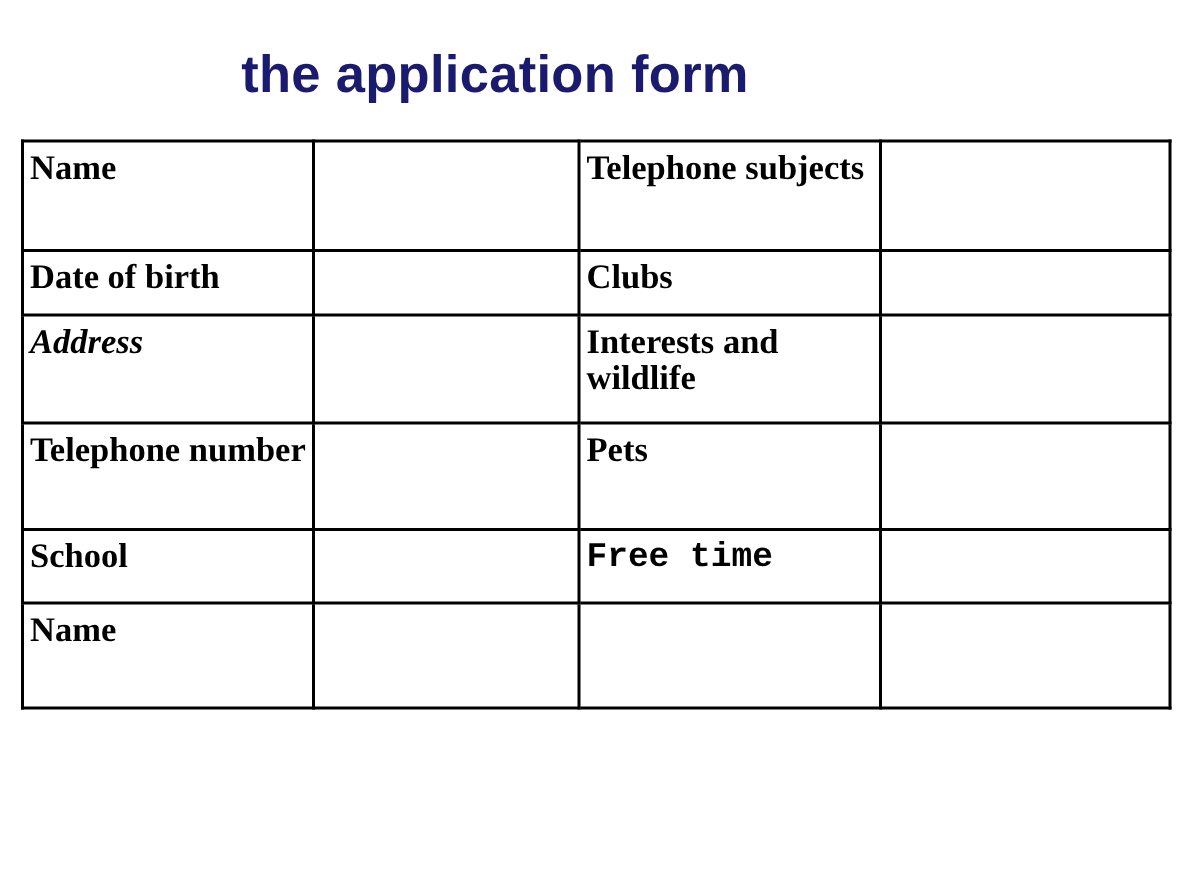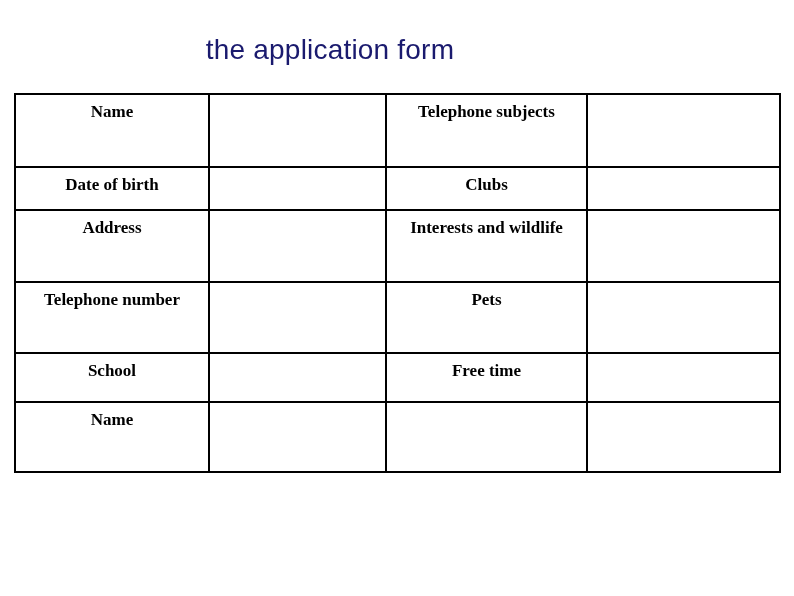--- a/index.html
+++ b/index.html
@@ -28,22 +28,22 @@
   #title-block {
     position: absolute;
     left: 0;
     top: 32px;
     width: 660px;
     text-align: center;
   }
   #slide-title {
     display: inline-block;
     font-family: "Liberation Sans", "DejaVu Sans", sans-serif;
-    font-weight: normal;
-    font-size: 28px;
+    font-weight: bold;
+    font-size: 35px;
     line-height: 36px;
     letter-spacing: 0.2px;
     color: #1a1a6e;
     white-space: nowrap;
   }
 
   
   #form-table {
     position: absolute;
     left: 14px;
@@ -60,25 +60,25 @@
     background: #ffffff;
   }
 
   .label-cell {
     text-align: center;
   }
   .label-text {
     display: block;
     font-family: "Liberation Serif", "DejaVu Serif", serif;
     font-weight: bold;
-    font-size: 17px;
+    font-size: 23px;
     line-height: 24px;
     color: #000000;
     padding: 5px 4px 0 4px;
-    text-align: center;
+    text-align: left;
   }
   .value-cell {
     text-align: left;
   }
   .value-text {
     display: block;
     font-family: "Liberation Serif", "DejaVu Serif", serif;
     font-size: 17.5px;
     line-height: 24px;
     color: #000000;
@@ -132,21 +132,21 @@
           </td>
           <td class="label-cell" style="border-color: rgb(0, 0, 0);">
             <span class="label-text" style="color: rgb(0, 0, 0);">Clubs</span>
           </td>
           <td class="value-cell" style="border-color: rgb(0, 0, 0);">
             <span class="value-text" style="color: rgb(0, 0, 0);"></span>
           </td>
         </tr>
         <tr style="height: 72px;">
           <td class="label-cell" style="border-color: rgb(0, 0, 0);">
-            <span class="label-text" style="color: rgb(0, 0, 0);">Address</span>
+            <span class="label-text" style="color: rgb(0, 0, 0); font-style: italic;">Address</span>
           </td>
           <td class="value-cell" style="border-color: rgb(0, 0, 0);">
             <span class="value-text" style="color: rgb(0, 0, 0);"></span>
           </td>
           <td class="label-cell" style="border-color: rgb(0, 0, 0);">
             <span class="label-text" style="color: rgb(0, 0, 0);">Interests and wildlife</span>
           </td>
           <td class="value-cell" style="border-color: rgb(0, 0, 0);">
             <span class="value-text" style="color: rgb(0, 0, 0);"></span>
           </td>
@@ -166,21 +166,21 @@
           </td>
         </tr>
         <tr style="height: 49px;">
           <td class="label-cell" style="border-color: rgb(0, 0, 0); margin-top: 20px;">
             <span class="label-text" style="color: rgb(0, 0, 0);">School</span>
           </td>
           <td class="value-cell" style="border-color: rgb(0, 0, 0);">
             <span class="value-text" style="color: rgb(0, 0, 0);"></span>
           </td>
           <td class="label-cell" style="border-color: rgb(0, 0, 0);">
-            <span class="label-text" style="color: rgb(0, 0, 0);">Free time</span>
+            <span class="label-text" style="color: rgb(0, 0, 0); font-family: Liberation Mono, monospace;">Free time</span>
           </td>
           <td class="value-cell" style="border-color: rgb(0, 0, 0);">
             <span class="value-text" style="color: rgb(0, 0, 0);"></span>
           </td>
         </tr>
         <tr style="height: 70px;">
           <td class="label-cell" style="border-color: rgb(0, 0, 0);">
             <span class="label-text" style="color: rgb(0, 0, 0);">Name</span>
           </td>
           <td class="value-cell" style="border-color: rgb(0, 0, 0);">

